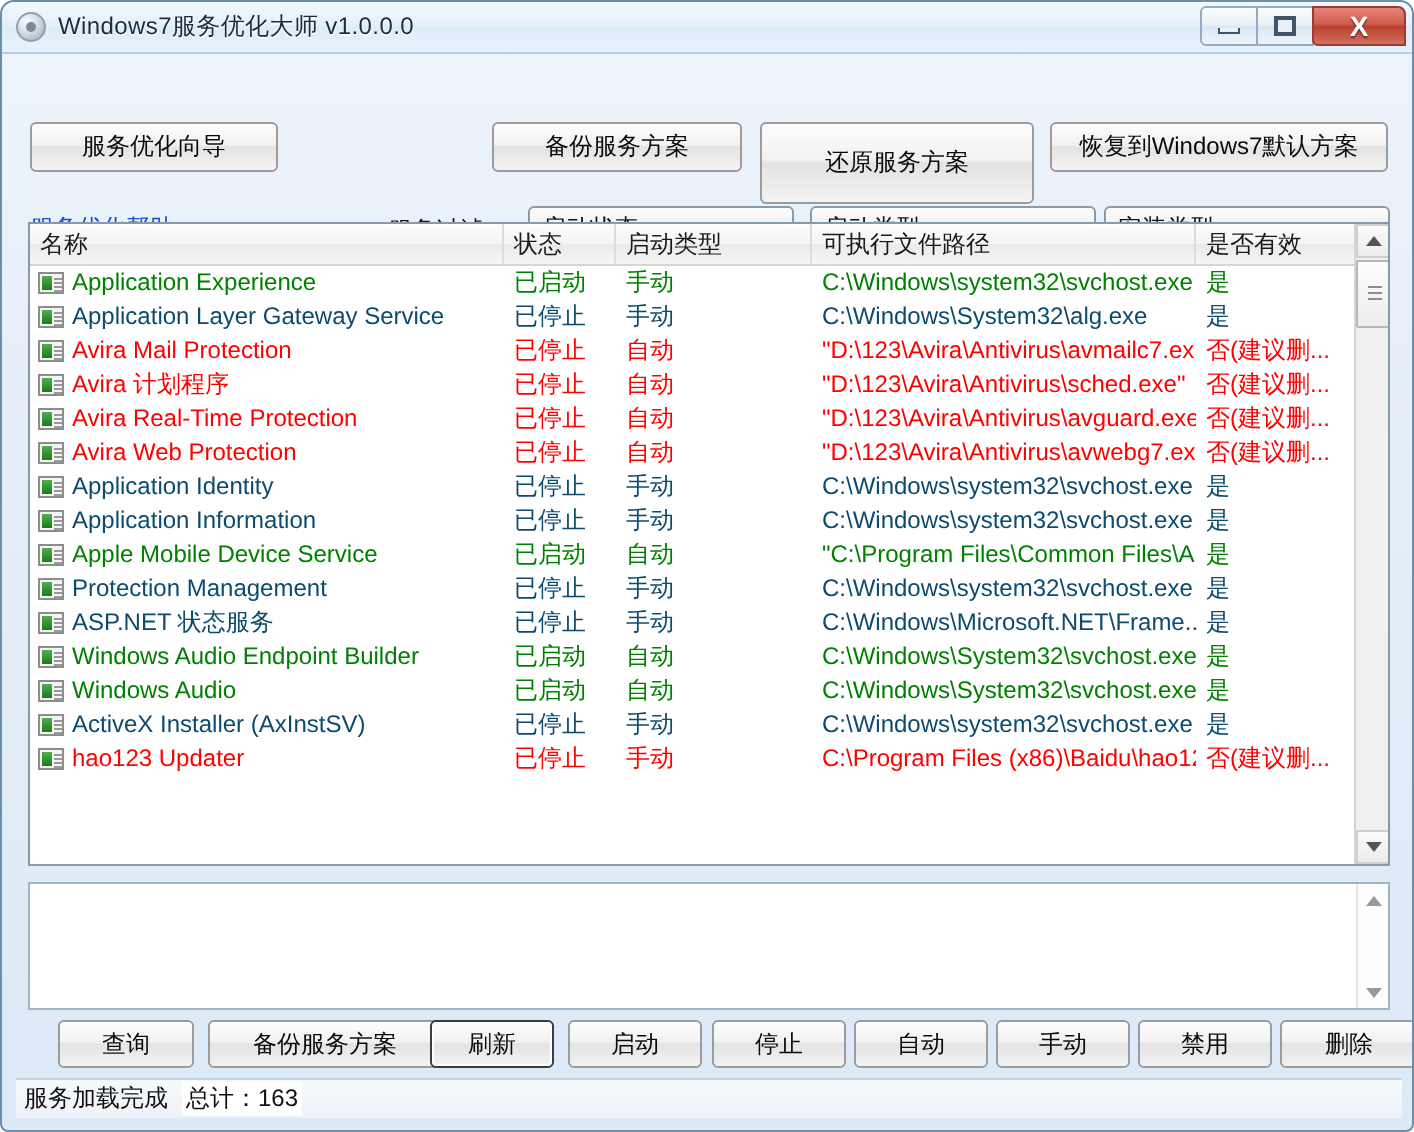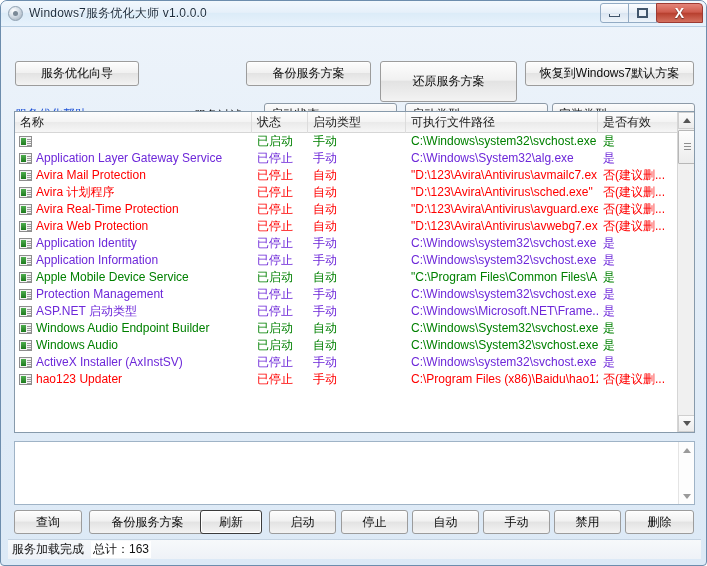--- a/index.html
+++ b/index.html
@@ -145,21 +145,21 @@
     content: ""; position: absolute; left: 1px; top: 1px; width: 5px; height: 7px;
     background: linear-gradient(to bottom, #4fae4f, #1d7a1d);
   }
   .svc-icon::after {
     content: ""; position: absolute; left: 7px; top: 2px; width: 4px; height: 1px;
     background: #9a9a9a;
     box-shadow: 0 2px 0 #9a9a9a, 0 4px 0 #9a9a9a, 0 6px 0 #9a9a9a;
   }
   .c-green { color: #008000; }
   .c-red   { color: #ff0000; }
-  .c-gray  { color: #6d28d9; }
+  .c-gray  { color: #0c4a6e; }
 
   
   #list-sb {
     position: absolute; right: 0; top: 0; width: 17px; height: 100%;
     background: #f0f0f0; border-left: 1px solid #d5d5d5;
   }
   .sb-btn {
     width: 17px; height: 17px;
     background: linear-gradient(to bottom, #fbfbfb, #ececec);
     border: 1px solid #cfcfcf;
@@ -198,20 +198,21 @@
   
   #bottombar { position: absolute; left: 0; top: 506px; right: 0; height: 60px; }
   .bbtn {
     position: absolute; top: 3px; height: 24px;
     background: linear-gradient(to bottom, #fdfdfd 0%, #f1f1f1 46%, #e3e3e3 50%, #f3f3f3 100%);
     border: 1px solid #9c9c9c; border-radius: 3px;
     font-size: 12px; color: #0b0b0b;
     display: flex; align-items: center; justify-content: center;
     cursor: default; white-space: nowrap;
     box-shadow: inset 0 1px 0 rgba(255,255,255,.7);
+    margin-left: 15px;
   }
   .bbtn.focused { border: 1px solid #3c3c3c; box-shadow: inset 0 0 0 1px #ffffff; }
   #statusbar {
     position: absolute; left: 7px; top: 32px; width: 693px; height: 20px;
     background: linear-gradient(to bottom,#f7f9fb,#eef2f7);
     border-top: 1px solid #c4d3e2;
     font-size: 12px; color: #111;
     display: flex; align-items: center; padding-left: 4px;
   }
   #statusbar .seg { display:inline-block; }
@@ -268,20 +269,21 @@
       <div class="hc col-name">名称</div>
       <div class="hc col-state">状态</div>
       <div class="hc col-type">启动类型</div>
       <div class="hc col-path">可执行文件路径</div>
       <div class="hc col-valid">是否有效</div>
     </div>
     <div id="rows">
         <div class="row">
           <div class="cell name col-name c-green">
             <span class="svc-icon"></span>
+            <span>Application Experience</span>
           </div>
           <div class="cell col-state c-green">已启动</div>
           <div class="cell col-type c-green">手动</div>
           <div class="cell col-path c-green">C:\Windows\system32\svchost.exe ...</div>
           <div class="cell col-valid c-green">是</div>
         </div>
         <div class="row">
           <div class="cell name col-name c-gray">
             <span class="svc-icon"></span>
             <span>Application Layer Gateway Service</span>
@@ -367,21 +369,21 @@
             <span>Protection Management</span>
           </div>
           <div class="cell col-state c-gray">已停止</div>
           <div class="cell col-type c-gray">手动</div>
           <div class="cell col-path c-gray">C:\Windows\system32\svchost.exe ...</div>
           <div class="cell col-valid c-gray">是</div>
         </div>
         <div class="row">
           <div class="cell name col-name c-gray">
             <span class="svc-icon"></span>
-            <span>ASP.NET 启动类型</span>
+            <span>ASP.NET 状态服务</span>
           </div>
           <div class="cell col-state c-gray">已停止</div>
           <div class="cell col-type c-gray">手动</div>
           <div class="cell col-path c-gray">C:\Windows\Microsoft.NET\Frame...</div>
           <div class="cell col-valid c-gray">是</div>
         </div>
         <div class="row">
           <div class="cell name col-name c-green">
             <span class="svc-icon"></span>
             <span>Windows Audio Endpoint Builder</span>

